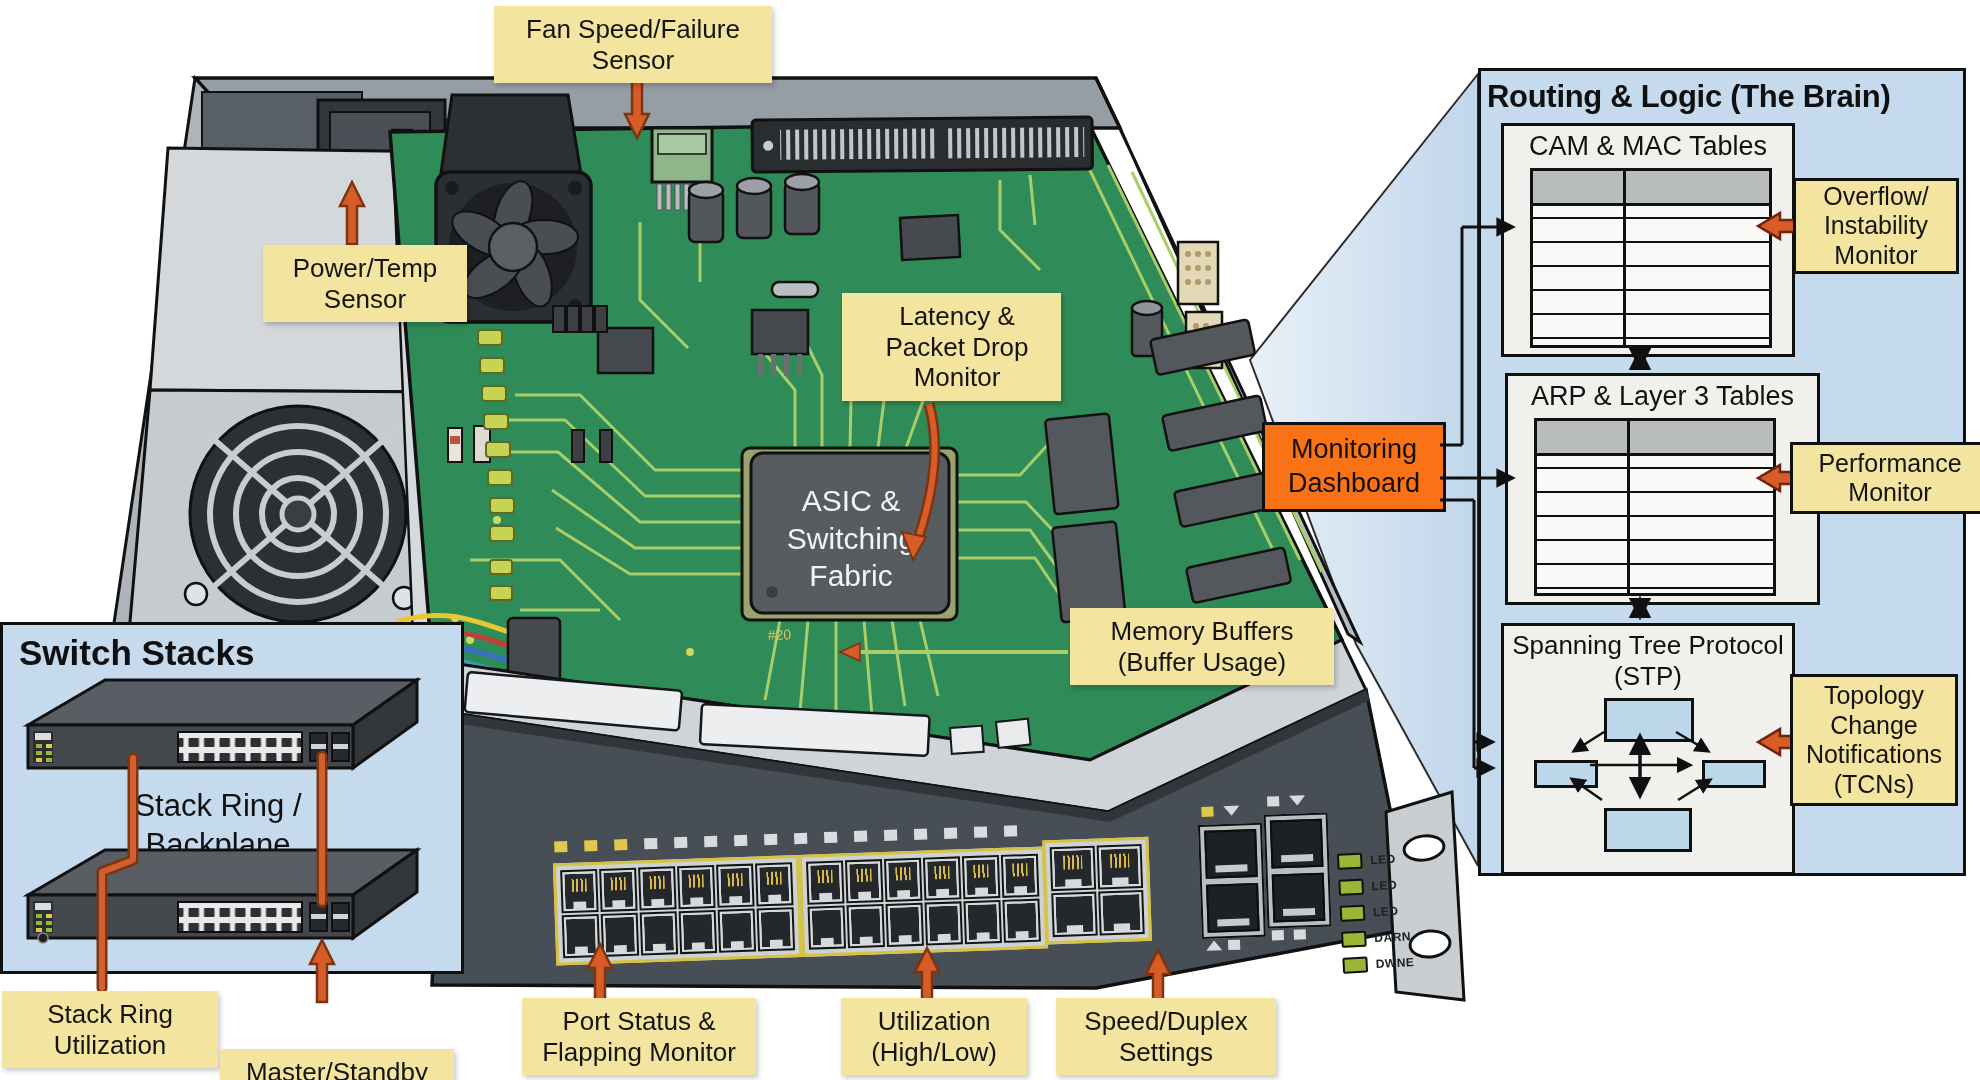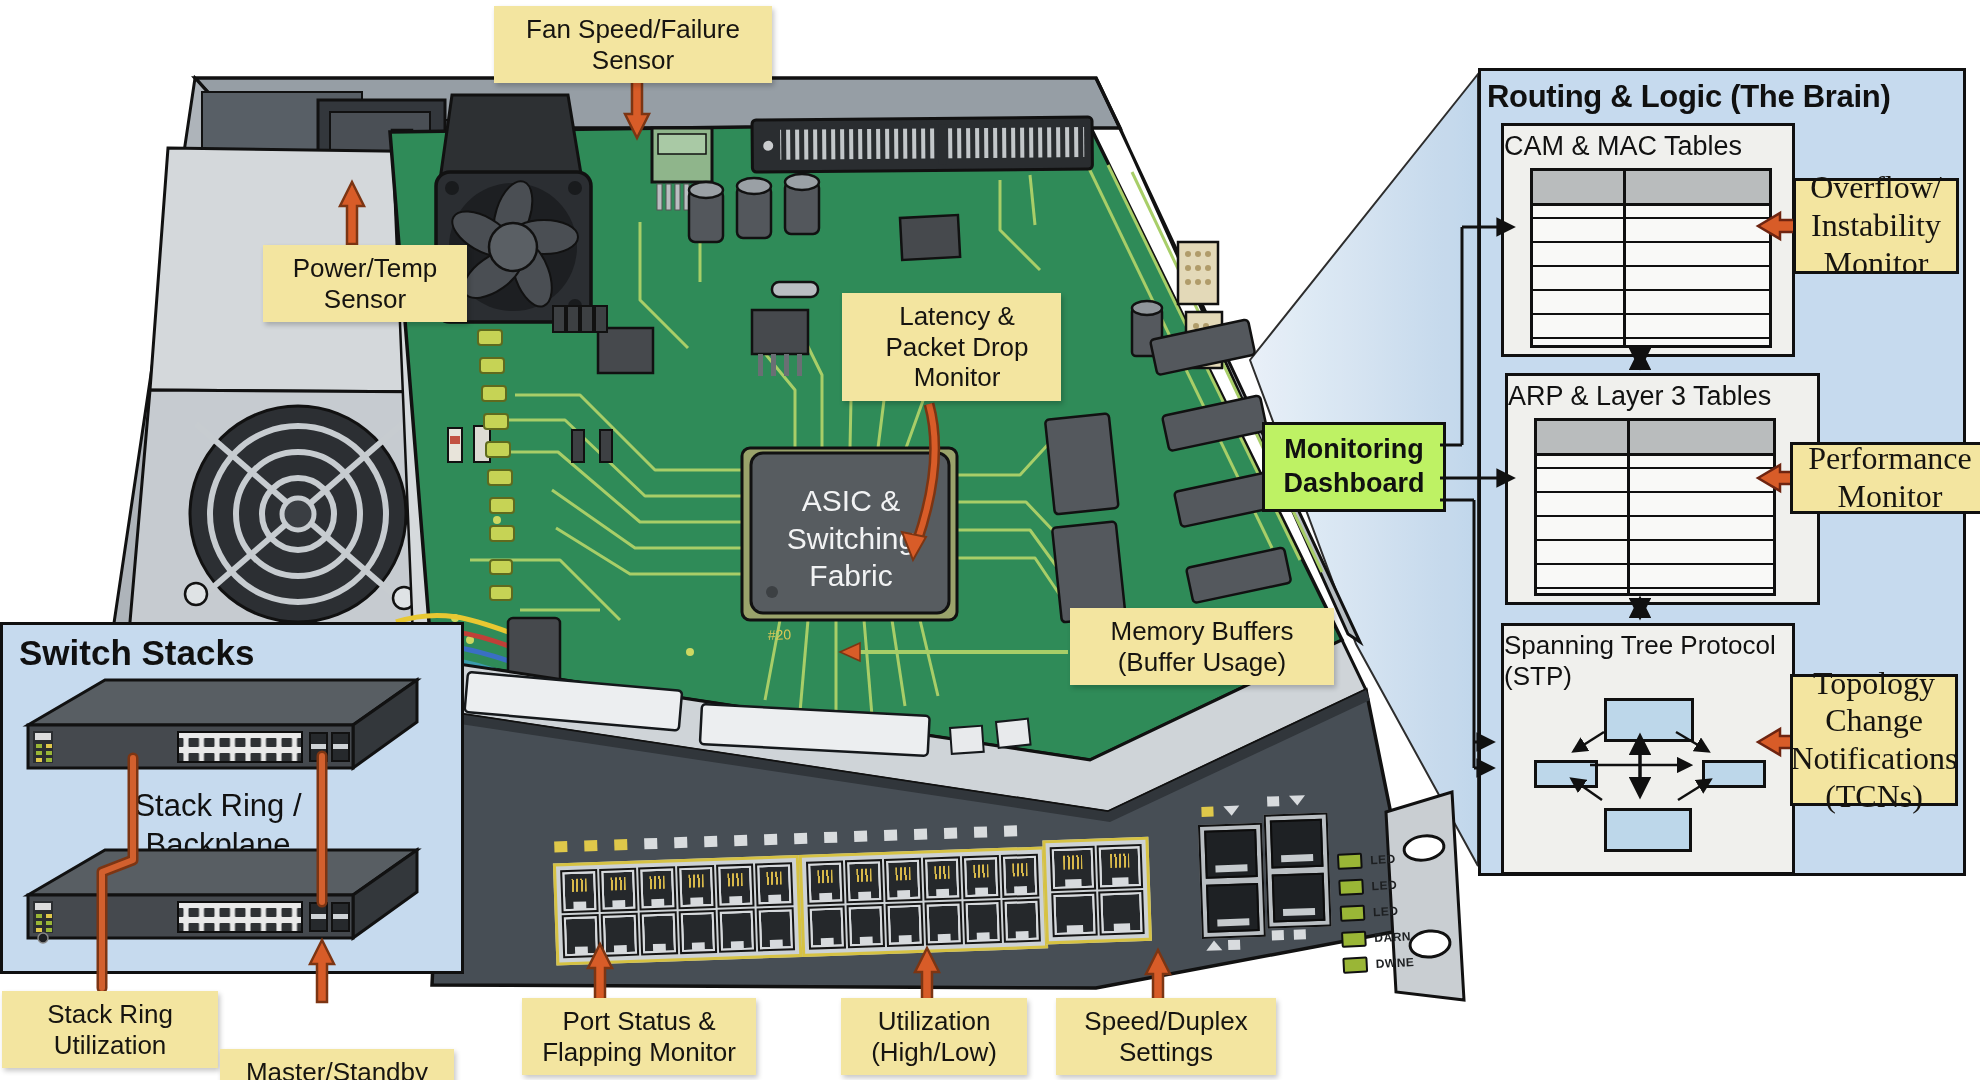--- a/index.html
+++ b/index.html
@@ -8,40 +8,40 @@
   svg.layer{position:absolute;left:0;top:0;pointer-events:none;}
   #chassis-svg{z-index:1;}
   #detail-svg{z-index:50;}
 
   
   .ylabel{position:absolute;background:var(--label_yellow);color:#161410;
           font-size:26px;line-height:1.18;text-align:center;
           display:flex;align-items:center;justify-content:center;
           padding:8px 10px;white-space:pre-line;z-index:60;
           box-shadow:2px 3px 5px rgba(0,0,0,.22);}
-  .ylabel.bordered{border:3px solid #101010;box-shadow:none;font-size:32px;font-family:Liberation Serif, serif;}
+  .ylabel.bordered{border:3px solid #101010;box-shadow:none;font-size:25px;}
 
   
   .bluepanel{position:absolute;background:var(--panel_blue);border:3px solid #101010;z-index:2;}
   .panel-title{position:absolute;font-weight:bold;color:#101010;}
   .backplane-text{position:absolute;font-size:31px;text-align:center;white-space:pre-line;line-height:1.25;}
 
   
   .rbox{position:absolute;background:#f0f0ed;border:3px solid #101010;}
-  .rbox-title{position:absolute;left:0;right:0;top:4px;font-size:27px;white-space:pre-line;line-height:1.2;}
+  .rbox-title{position:absolute;left:0;right:0;top:4px;text-align:center;font-size:27px;white-space:pre-line;line-height:1.2;}
   .dtable{position:absolute;border:3px solid #101010;
           background:repeating-linear-gradient(180deg,#f9f9f7 0 22px,#101010 22px 24px);}
   .dtable .thead{position:absolute;left:0;right:0;top:0;height:32px;background:#b9bcbd;border-bottom:3px solid #101010;}
   .dtable .vdiv{position:absolute;top:0;bottom:0;left:90px;width:3px;background:#101010;}
   .stpnode{position:absolute;background:var(--stp_node);border:3px solid #101010;}
 
   
-  #monitoring-box{position:absolute;left:1262px;top:422px;width:178px;height:84px;background:#bef264;
+  #monitoring-box{position:absolute;left:1262px;top:422px;width:178px;height:84px;background:#f97316;
                   border:3px solid #101010;z-index:40;display:flex;align-items:center;justify-content:center;
-                  font-weight:bold;font-size:27px;line-height:1.25;text-align:center;white-space:pre-line;}
+                  font-weight:normal;font-size:27px;line-height:1.25;text-align:center;white-space:pre-line;}
 
   
   #asic-label{position:absolute;left:755px;top:482px;width:192px;z-index:30;color:#f2f3f4;
               font-size:30px;line-height:1.25;text-align:center;white-space:pre-line;}
 
   
   #front-hw{position:absolute;left:540px;top:838px;width:880px;height:160px;z-index:20;
             transform:rotate(-2deg);transform-origin:0 0;}
   .ledstrip{position:absolute;left:14px;top:4px;display:flex;gap:17px;}
   .ledDot{width:13px;height:11px;}

